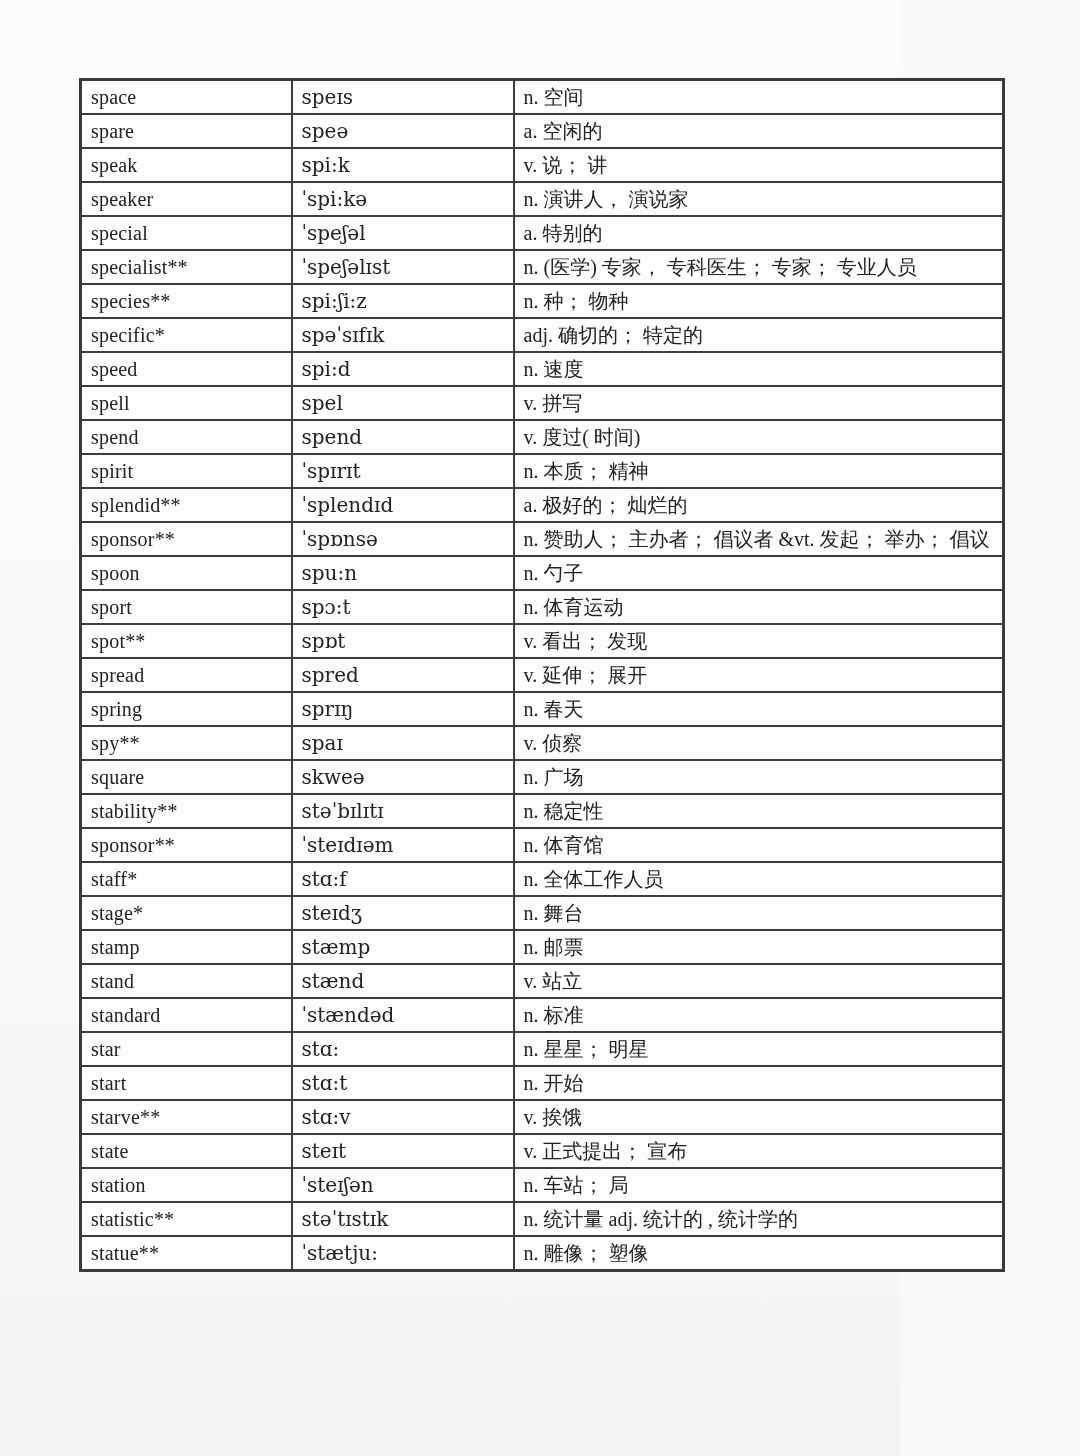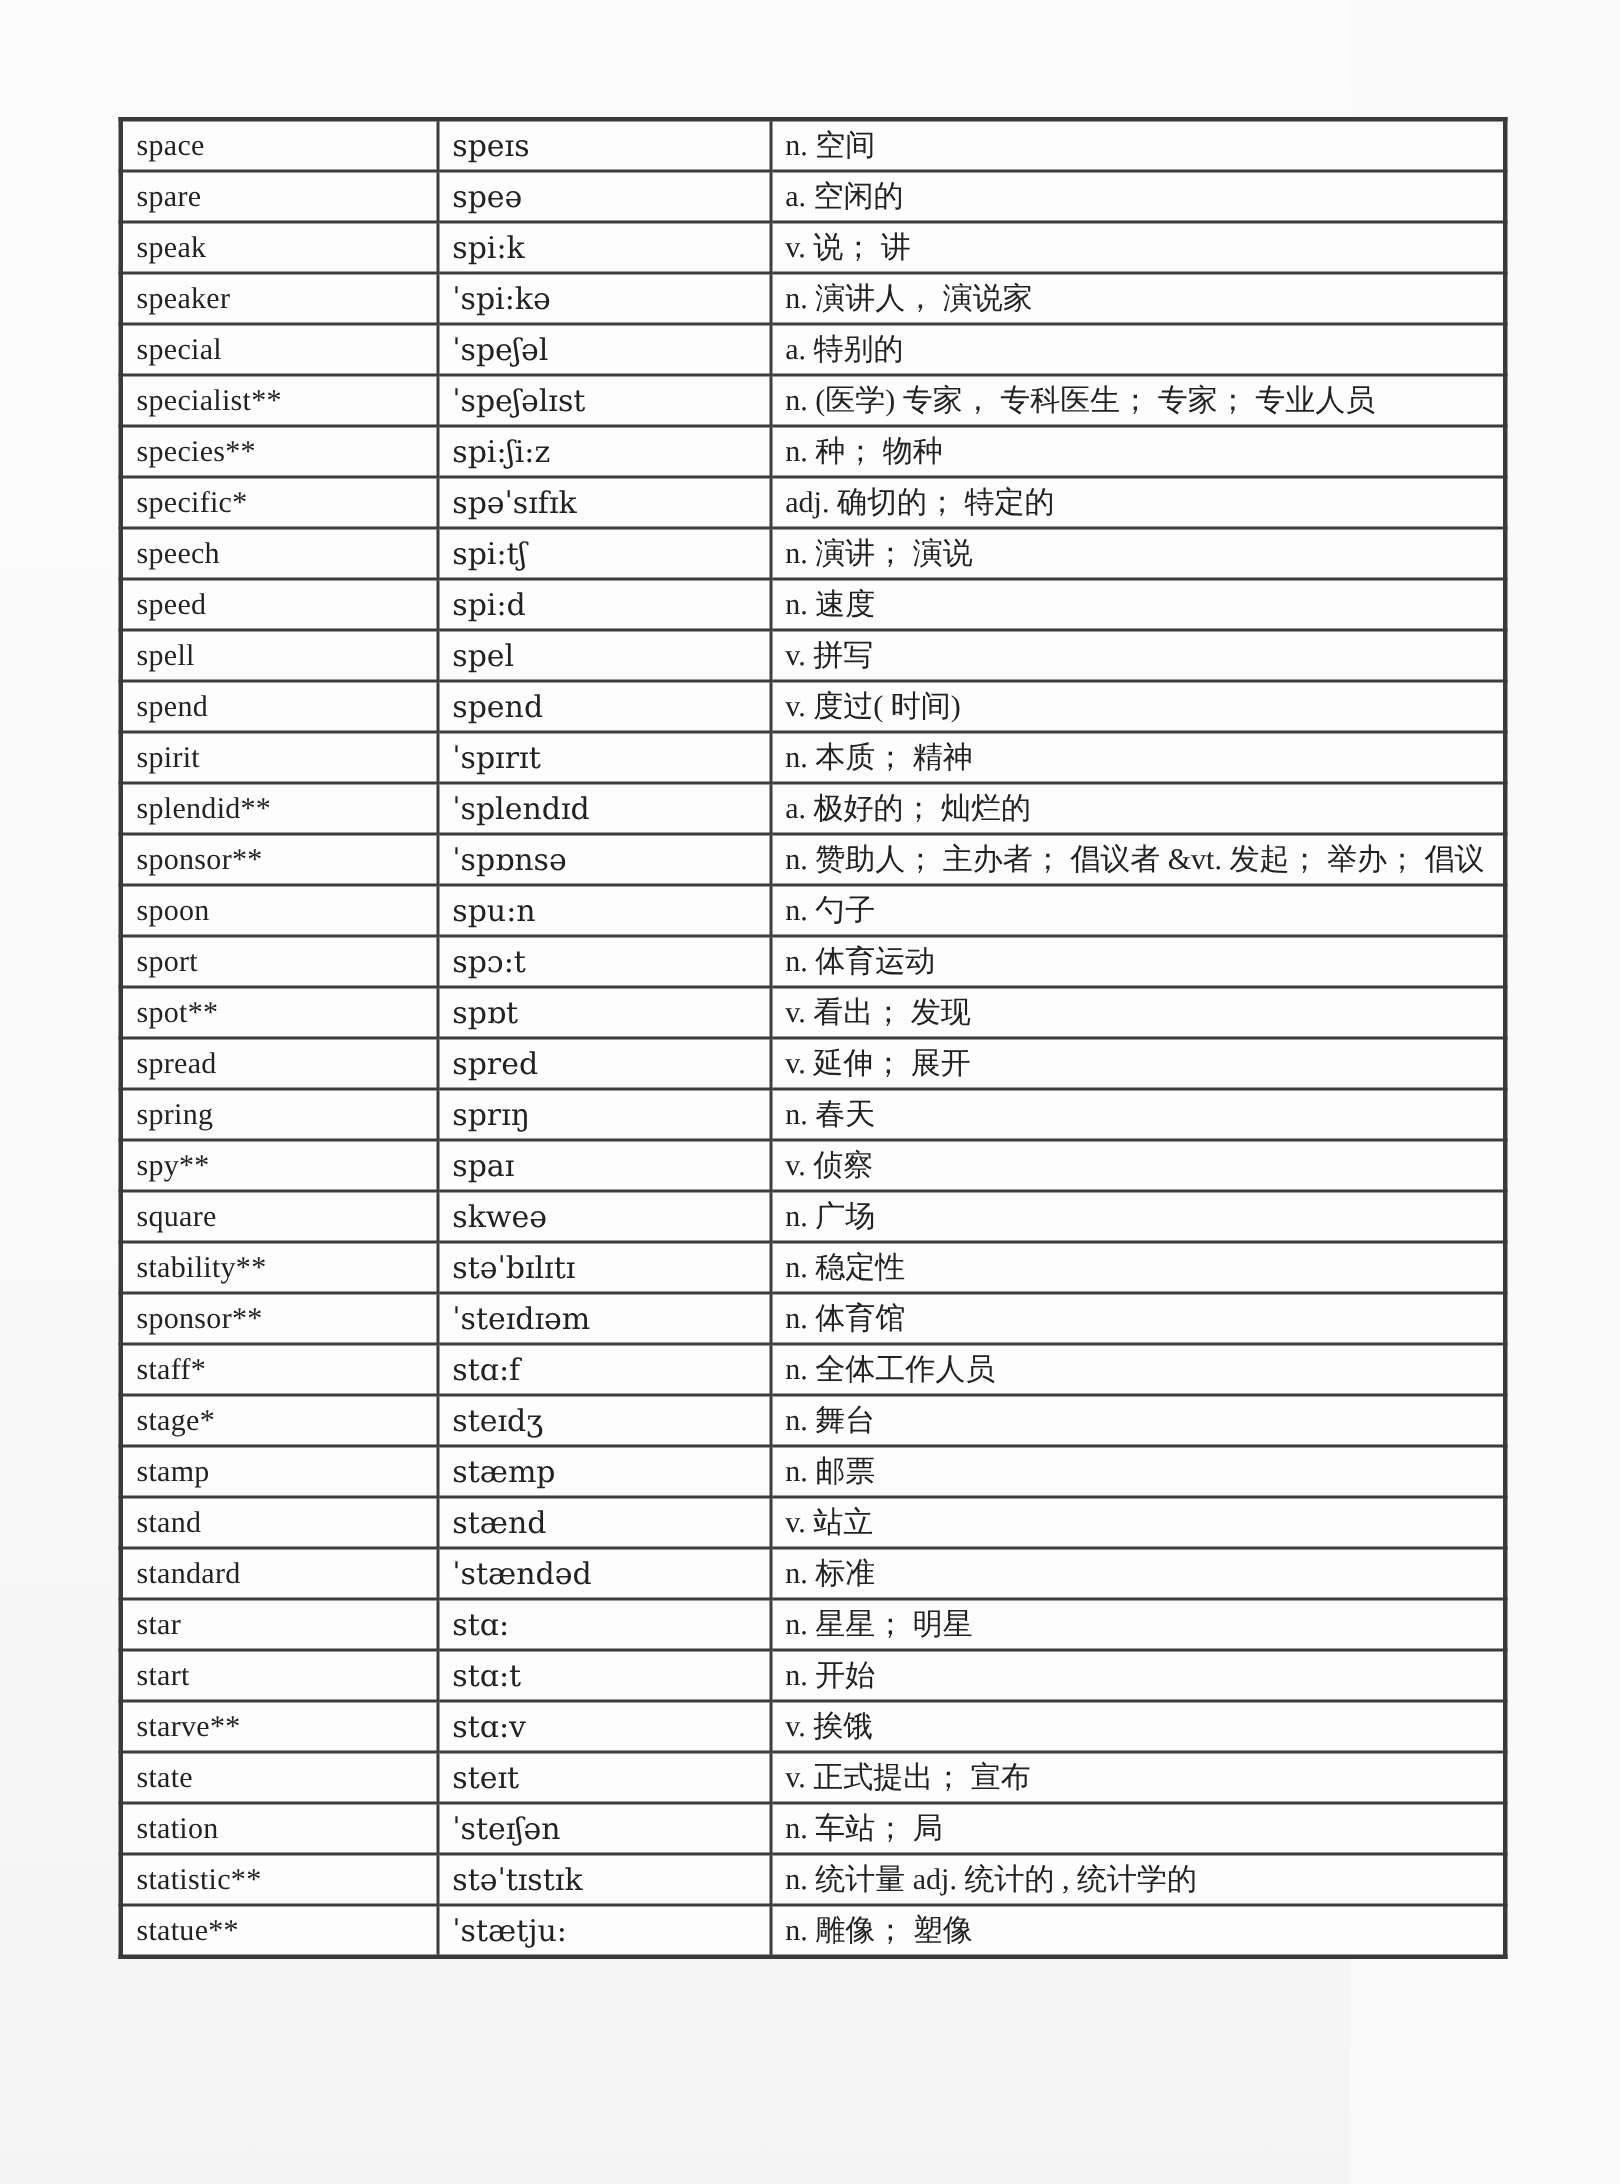--- a/index.html
+++ b/index.html
@@ -109,25 +109,20 @@
     <td class="phon">spi:ʃi:z</td>
     <td class="def">n. 种； 物种</td>
   </tr>
 
   <tr>
     <td class="word">specific*</td>
     <td class="phon">spəˈsɪfɪk</td>
     <td class="def">adj. 确切的； 特定的</td>
   </tr>
 
-  <tr>
-    <td class="word">speech</td>
-    <td class="phon">spi:tʃ</td>
-    <td class="def">n. 演讲； 演说</td>
-  </tr>
 
   <tr>
     <td class="word">speed</td>
     <td class="phon">spi:d</td>
     <td class="def">n. 速度</td>
   </tr>
 
   <tr>
     <td class="word">spell</td>
     <td class="phon">spel</td>

